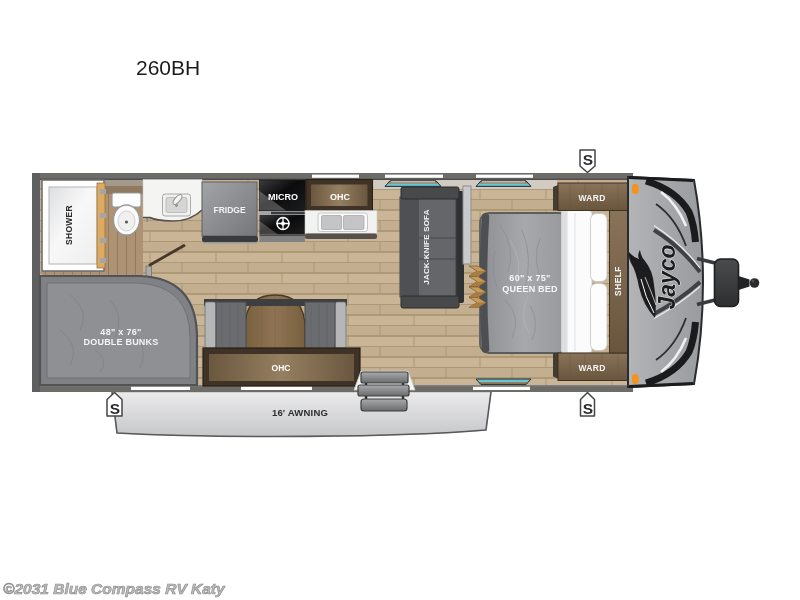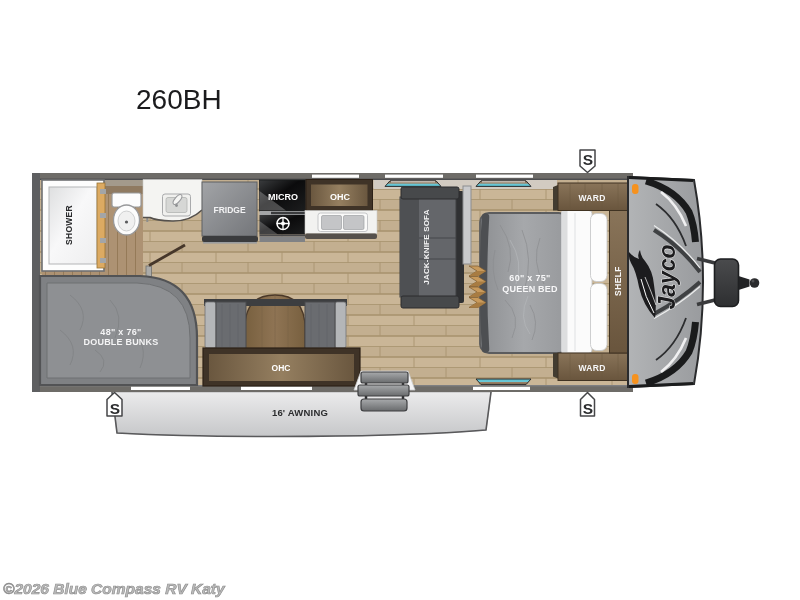--- a/index.html
+++ b/index.html
@@ -2,23 +2,23 @@
 <html><head>
 <meta charset="utf-8">
 <style>
 html,body{margin:0;padding:0;background:#fff;}
 body{width:800px;height:600px;position:relative;font-family:"Liberation Sans",sans-serif;overflow:hidden;}
 svg text{font-family:"Liberation Sans",sans-serif;}
 </style>
 </head>
 <body>
 
-<div style="position:absolute;left:136px;top:84px;font-size:28px;color:#1b1b1d;">260BH</div>
-
-<div style="position:absolute;left:3px;top:580px;font-size:15.5px;font-weight:bold;font-style:italic;color:#bdbdbd;-webkit-text-stroke:0.7px #8f8f8f;letter-spacing:0px;">©2026 Blue Compass RV Katy</div>
+<div style="position:absolute;left:136px;top:56px;font-size:21px;color:#1b1b1d;">260BH</div>
+
+<div style="position:absolute;left:3px;top:580px;font-size:15.5px;font-weight:bold;font-style:italic;color:#bdbdbd;-webkit-text-stroke:0.7px #8f8f8f;letter-spacing:0px;">©2031 Blue Compass RV Katy</div>
 <svg width="800" height="600" viewBox="0 0 800 600" style="position:absolute;left:0;top:0;">
 <defs>
 <linearGradient id="fg" x1="0" y1="0" x2="1" y2="1">
         <stop offset="0" stop-color="#a2a4a7"></stop>
         <stop offset="1" stop-color="#74767a"></stop>
       </linearGradient>
 <linearGradient id="mg" x1="0" y1="0" x2="1" y2="1">
         <stop offset="0" stop-color="#3a3c3e"></stop>
         <stop offset="0.45" stop-color="#0b0b0c"></stop>
         <stop offset="1" stop-color="#1c1d1e"></stop>

